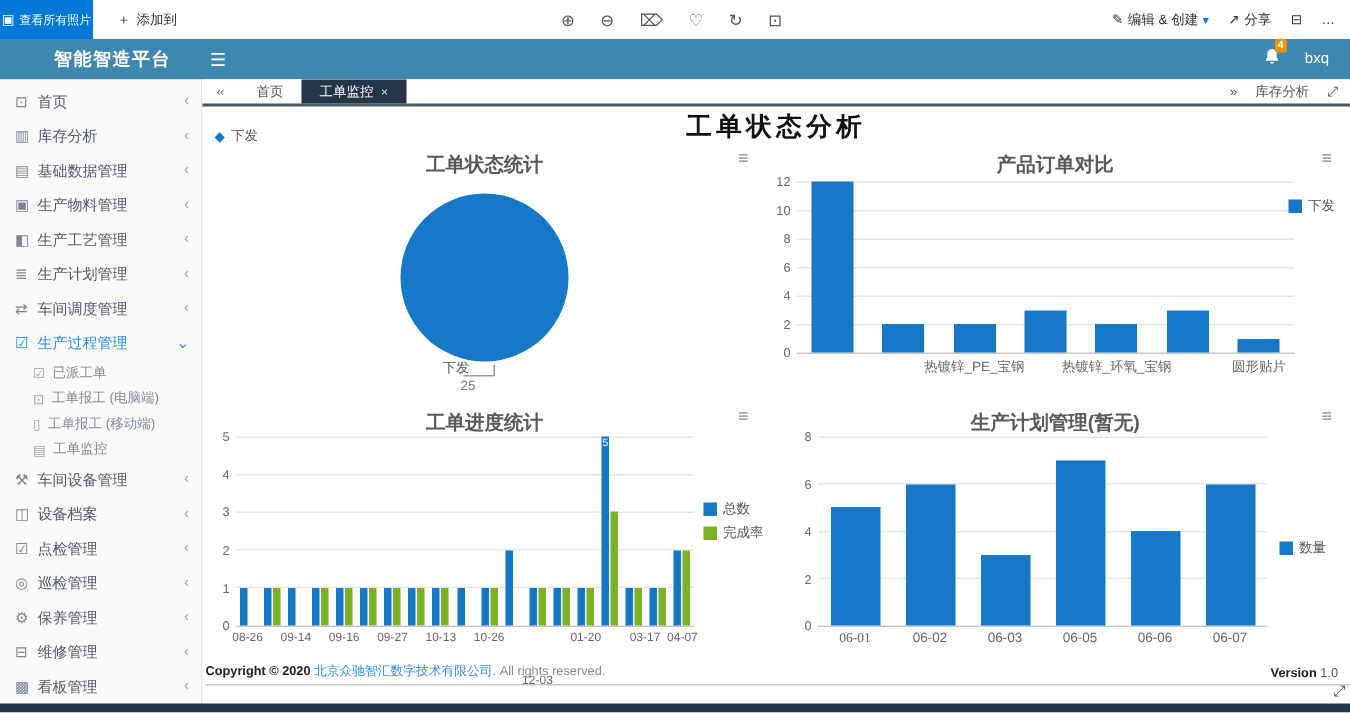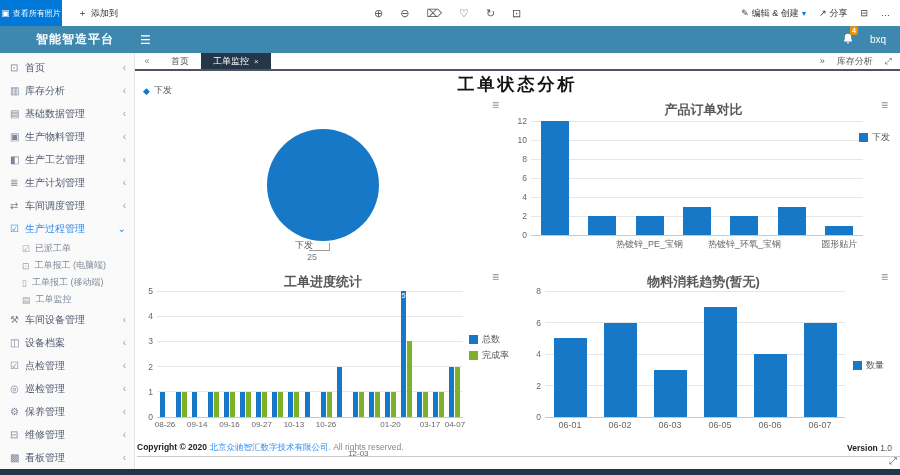--- a/index.html
+++ b/index.html
@@ -252,20 +252,21 @@
       </div>
 
       <div class="content">
         <div class="page-title">工单状态分析</div>
         <div class="top-legend">
           <span id="top-legend-diamond" style="color: rgb(24, 120, 200);">◆</span>
           <span>下发</span>
         </div>
 
         <div class="chart" id="c1">
+          <div class="chart-title">工单状态统计</div>
           <div class="menu-icon">≡</div>
           <div class="pie-circle" style="background: rgb(24, 120, 200);"></div>
           <div class="call-h"></div>
           <div class="call-v"></div>
           <div class="call-label">下发</div>
           <div class="call-value">25</div>
         </div>
 
         <div class="chart" id="c2">
           <div class="chart-title">产品订单对比</div>
@@ -373,35 +374,35 @@
                 <span>总数</span>
               </div>
               <div class="legend-row">
                 <span class="legend-swatch" style="background: rgb(124, 178, 40);"></span>
                 <span>完成率</span>
               </div>
             </div>
         </div>
 
         <div class="chart" id="c4">
-          <div class="chart-title">物料消耗趋势(暂无)</div>
+          <div class="chart-title">生产计划管理(暂无)</div>
           <div class="menu-icon">≡</div>
           <div class="plot" style="left:36px;top:26px;width:300px;height:126px">
               <div class="gridline base" style="top: 125.5px;"></div>
               <div class="ytick" style="top: 121px;">0</div>
               <div class="gridline" style="top: 94px;"></div>
               <div class="ytick" style="top: 89.5px;">2</div>
               <div class="gridline" style="top: 62.5px;"></div>
               <div class="ytick" style="top: 58px;">4</div>
               <div class="gridline" style="top: 31px;"></div>
               <div class="ytick" style="top: 26.5px;">6</div>
               <div class="gridline" style="top: -0.5px;"></div>
               <div class="ytick" style="top: -5px;">8</div>
               <div class="bar" style="left: 8.5px; width: 33px; height: 78.75px; background: rgb(24, 120, 200);"></div>
-              <div class="xlabel" style="left: 25px;">06-01</div>
+              <div class="xlabel" style="left: 25px; font-family: Liberation Serif, serif;">06-01</div>
               <div class="bar" style="left: 58.5px; width: 33px; height: 94.5px; background: rgb(24, 120, 200);"></div>
               <div class="xlabel" style="left: 75px;">06-02</div>
               <div class="bar" style="left: 108.5px; width: 33px; height: 47.25px; background: rgb(24, 120, 200);"></div>
               <div class="xlabel" style="left: 125px;">06-03</div>
               <div class="bar" style="left: 158.5px; width: 33px; height: 110.25px; background: rgb(24, 120, 200);"></div>
               <div class="xlabel" style="left: 175px;">06-05</div>
               <div class="bar" style="left: 208.5px; width: 33px; height: 63px; background: rgb(24, 120, 200);"></div>
               <div class="xlabel" style="left: 225px;">06-06</div>
               <div class="bar" style="left: 258.5px; width: 33px; height: 94.5px; background: rgb(24, 120, 200);"></div>
               <div class="xlabel" style="left: 275px;">06-07</div>

